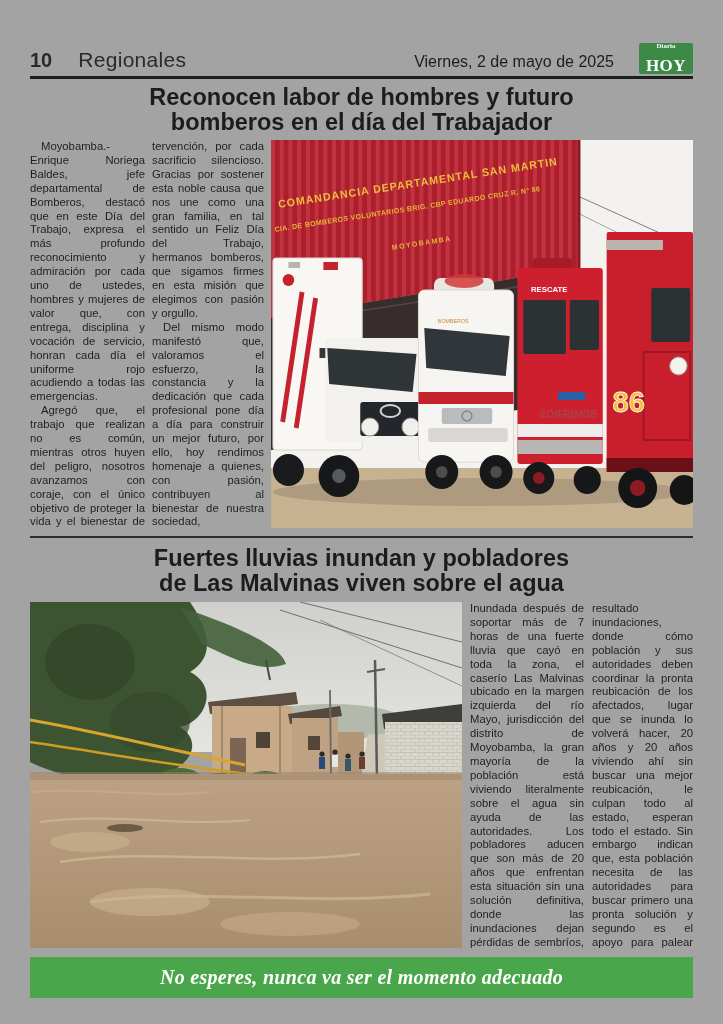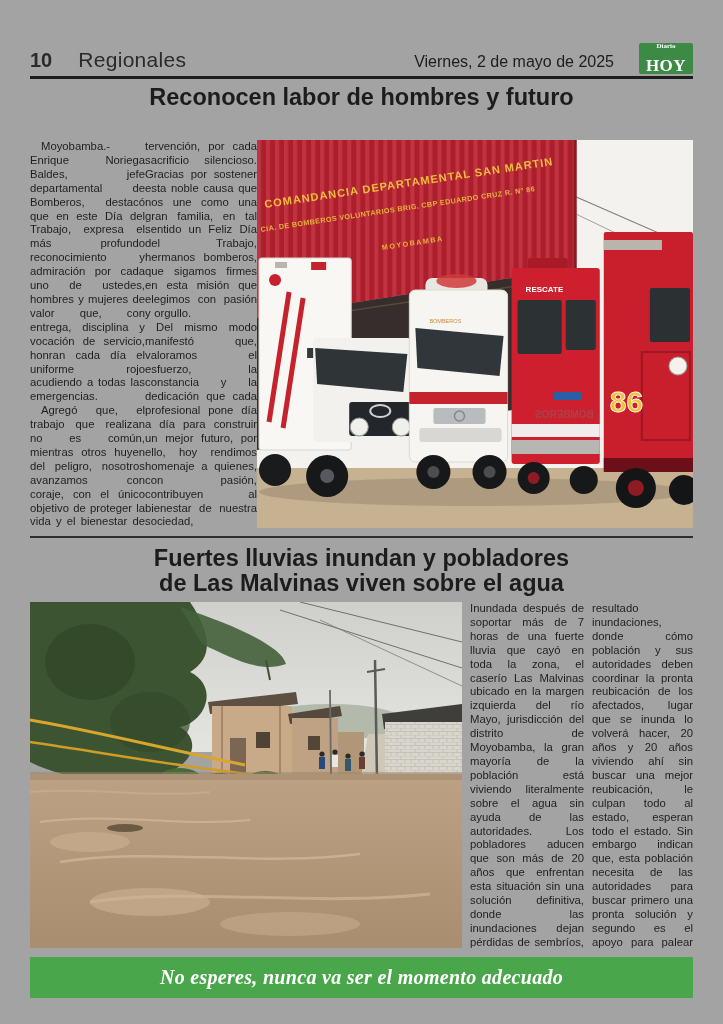--- a/index.html
+++ b/index.html
@@ -19,21 +19,21 @@
   .logo-main{font-size:17px;font-weight:bold;letter-spacing:.5px;}
   .rule{position:absolute;left:30px;right:30px;top:76px;height:3px;background:#1e1e1e;}
 
   
   .headline{position:absolute;left:0;right:0;text-align:center;font-weight:bold;
             font-size:23.5px;line-height:24.5px;color:#1c1c1c;margin:0;}
   .headline.h1{top:85px;}
   .headline.h2{top:546px;}
 
   
-  .a1-body{position:absolute;left:30px;right:30px;top:140px;height:390px;display:flex;}
+  .a1-body{position:absolute;left:30px;right:30px;top:140px;height:390px;display:flex;gap:7px;}
   .a2-body{position:absolute;left:30px;right:30px;top:602px;height:348px;display:flex;gap:8px;}
   .col{overflow:hidden;}
   .col.c1{width:115px;}
   .col.c2{width:112px;}
   .col.c3{width:114px;}
   .col.c4{flex:1;}
   .col p{margin:0;font-size:11.3px;line-height:13.9px;text-align:justify;
          text-indent:11px;color:#1f1f1f;word-spacing:.4px;}
   .col p.noindent{text-indent:0;}
 
@@ -60,20 +60,21 @@
     <span class="date">Viernes, 2 de mayo de 2025</span>
     <div class="logo">
       <span class="logo-top">Diario</span>
       <span class="logo-main">HOY</span>
     </div>
   </div>
   <div class="rule"></div>
 
   <h1 class="headline h1">
     <span>Reconocen labor de hombres y futuro</span><br>
+    <span>bomberos en el día del Trabajador</span>
   </h1>
 
   <div class="a1-body">
     <div class="col c1">
       <p>Moyobamba.-Enrique Noriega Baldes, jefe departamental de Bomberos, destacó que en este Día del Trabajo, expresa el más profundo reconocimiento y admiración por cada uno de ustedes, hombres y mujeres de valor que, con entrega, disciplina y vocación de servicio, honran cada día el uniforme rojo acudiendo a todas las emergencias.</p>
       <p>Agregó que, el trabajo que realizan no es común, mientras otros huyen del peligro, nosotros avanzamos con coraje, con el único objetivo de proteger la vida y el bienestar de nuestros semejantes, ya que ser bombero es más que una ocupación, es un compromiso de alma y corazón.</p>
 
     </div>
     <div class="col c2">
       <p class="noindent">tervención, por cada sacrificio silencioso. Gracias por sostener esta noble causa que nos une como una gran familia, en tal sentido un Feliz Día del Trabajo, hermanos bomberos, que sigamos firmes en esta misión que elegimos con pasión y orgullo.</p>

